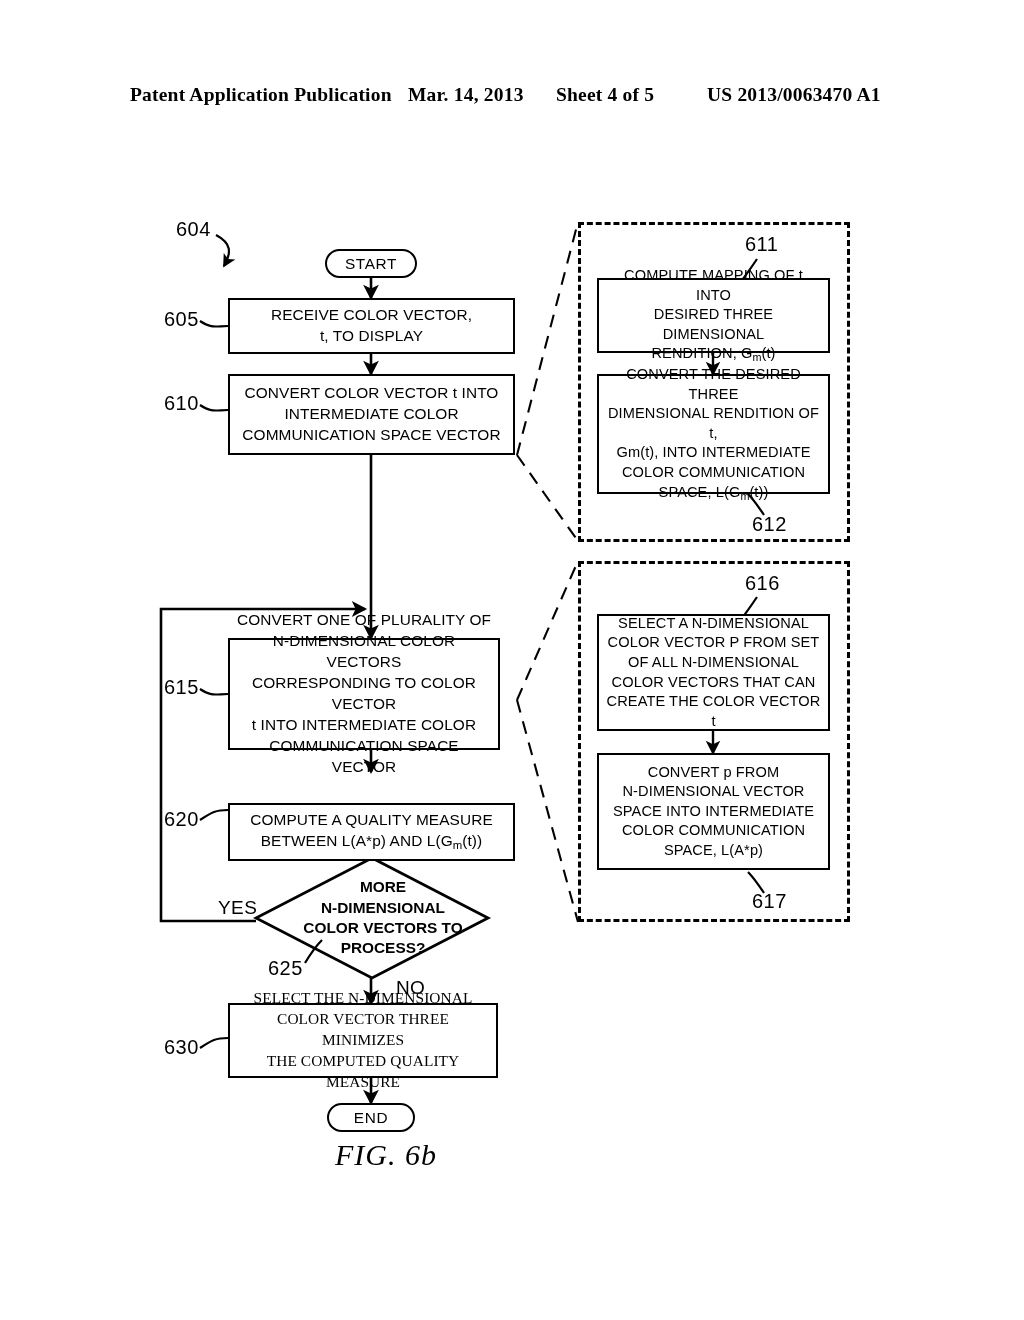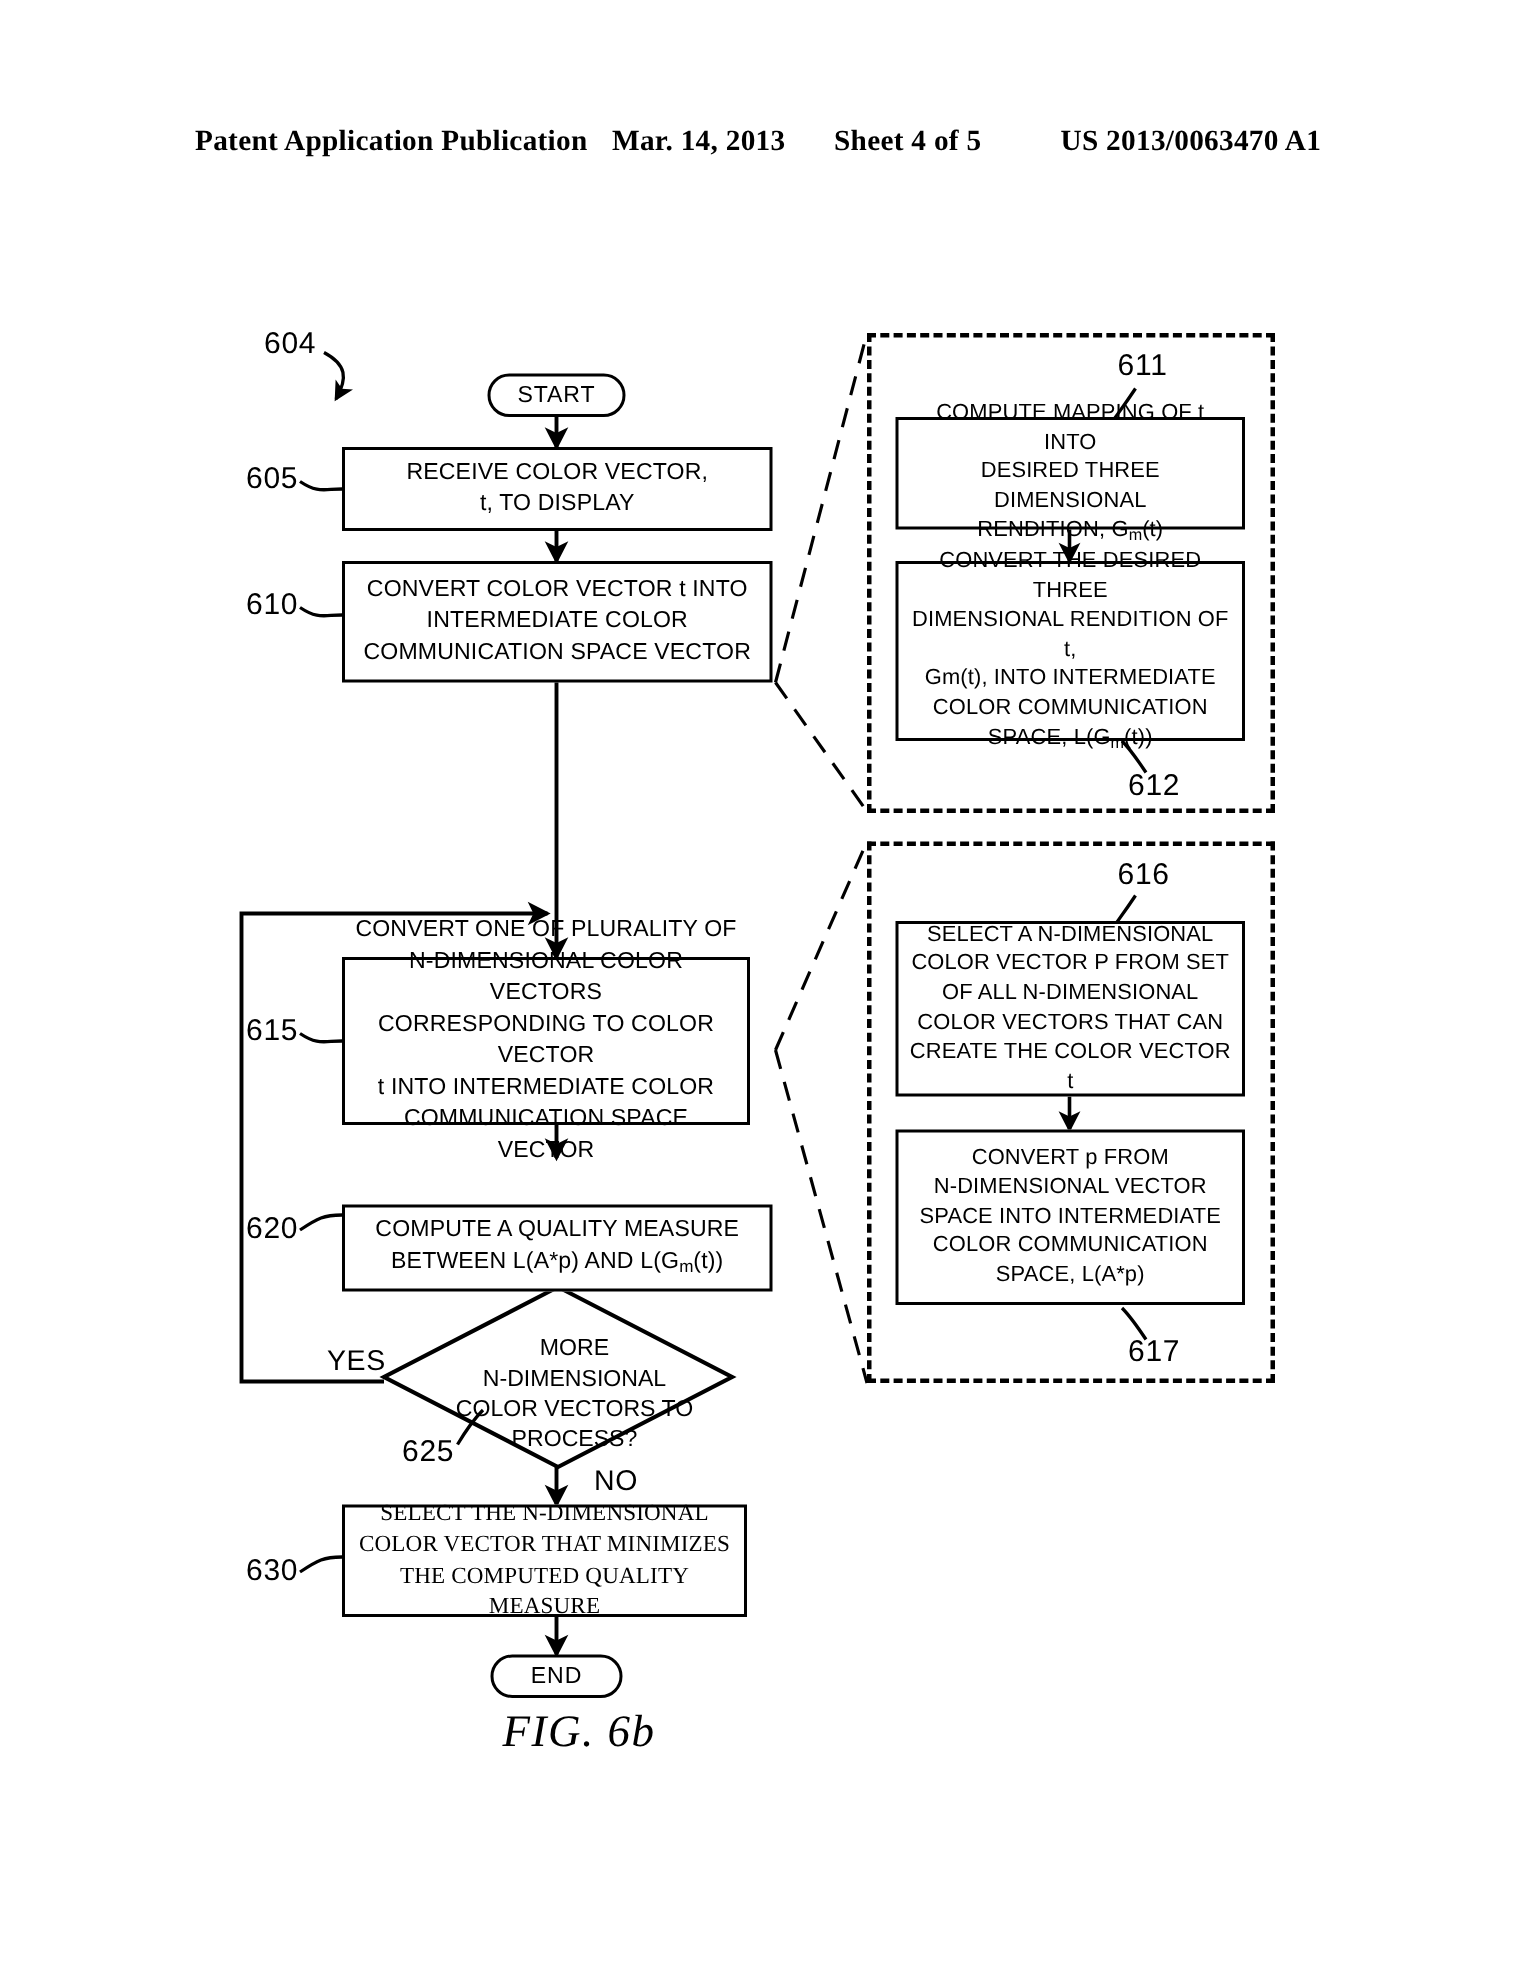--- a/index.html
+++ b/index.html
@@ -92,31 +92,32 @@
   #decision-625 {
     position: absolute;
     left: 256px;
     top: 858px;
     width: 232px;
     height: 120px;
   }
   #decision-625 .diamond-text {
     position: absolute;
     left: 0;
-    top: 12px;
+    top: 0;
     width: 232px;
     height: 120px;
     display: flex;
     align-items: center;
     justify-content: center;
     text-align: center;
     font-size: 15.4px;
     line-height: 1.32;
     padding-left: 22px;
     box-sizing: border-box;
+    font-weight: bold;
   }
 
   
   .dashgroup {
     position: absolute;
     box-sizing: border-box;
     border: 3.2px dashed #000;
     background: transparent;
   }
 
@@ -282,21 +283,21 @@
       </div>
     </div>
   </div>
   <div class="ref" style="left:268px; top:957px;">625</div>
   <div class="branch-label" style="left:218px; top:897px;">YES</div>
   <div class="branch-label" style="left:396px; top:977px;">NO</div>
 
   <div class="node" id="node-630" style="left:228px; top:1003px; width:270px; height:75px;font-family:Liberation Serif, serif;">
     <div class="txt">
       <div>SELECT THE N-DIMENSIONAL</div>
-      <div>COLOR VECTOR THAT MINIMIZES</div>
+      <div>COLOR VECTOR THREE MINIMIZES</div>
       <div>THE COMPUTED QUALITY MEASURE</div>
     </div>
   </div>
   <div class="ref" style="left:164px; top:1036px;">630</div>
 
   <div class="capsule" id="term-end" style="left:327px; top:1103px; width:88px; height:29px;">
     <span>END</span>
   </div>
 
   <div class="ref" style="left:176px; top:218px;">604</div>

